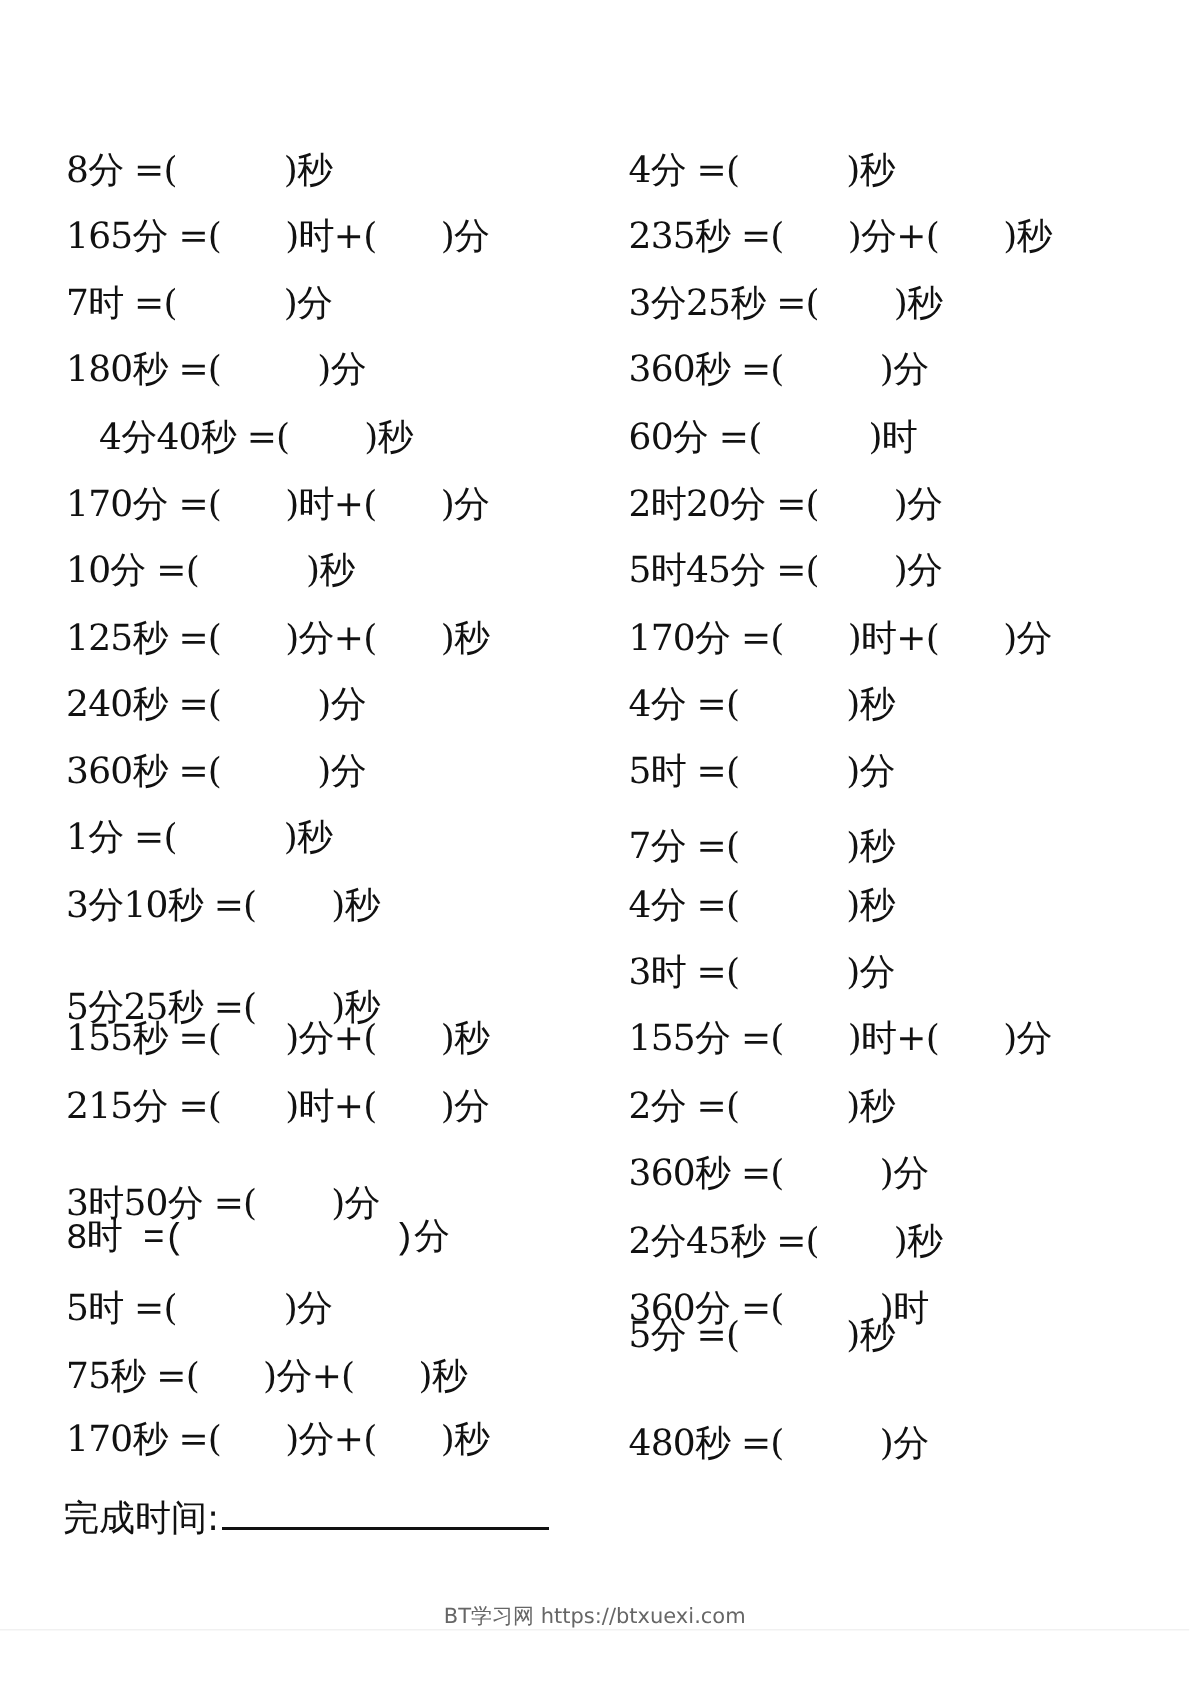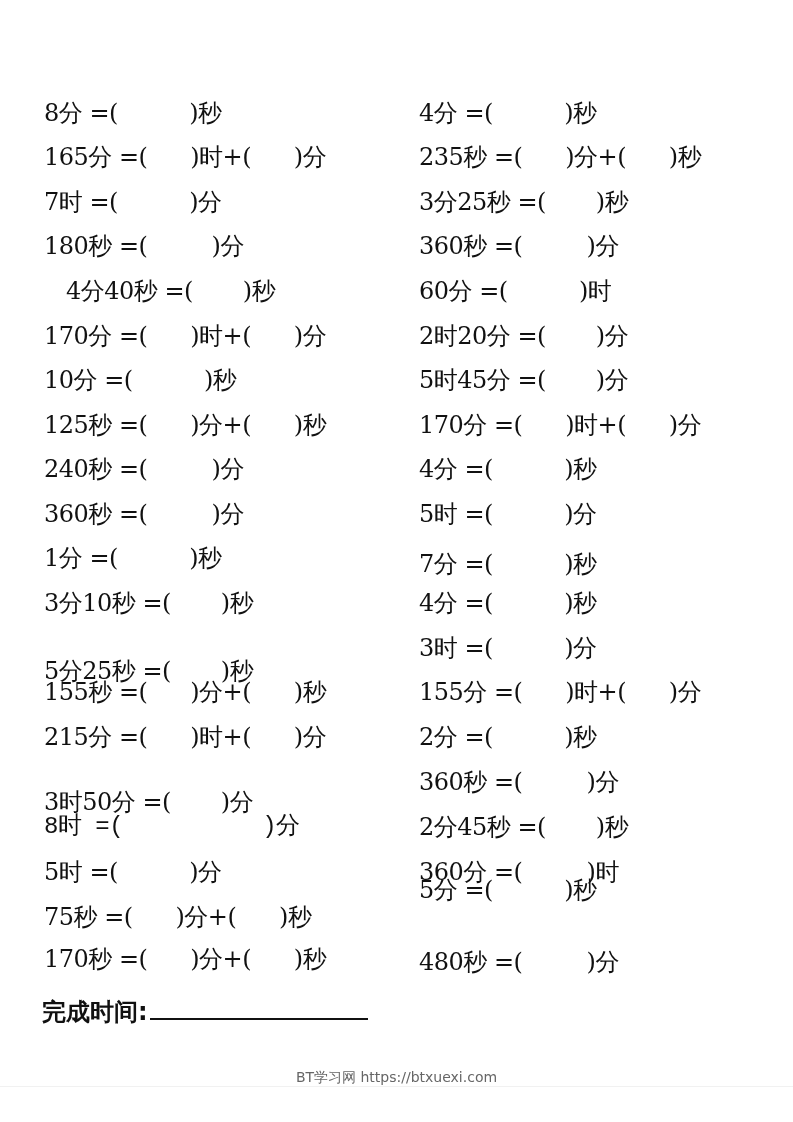--- a/index.html
+++ b/index.html
@@ -13,21 +13,21 @@
     font-size: 24px;
     line-height: 24px;
     white-space: pre;
     letter-spacing: -0.5px;
   }
   .left { left: 44px; }
   .right { left: 419px; }
   .finish {
     position: absolute; left: 42px; top: 996px;
     font-family: "DejaVu Sans", "Liberation Sans", sans-serif;
-    font-size: 24px; line-height: 32px; color: #111; font-weight: bold;
+    font-size: 24px; line-height: 32px; color: #111;
   }
   .finish .line {
     display: inline-block; width: 218px; height: 0;
     border-bottom: 2px solid #111; vertical-align: baseline; margin-left: 2px;
   }
   .divider {
     position: absolute; left: 0; top: 1086px; width: 793px; height: 1px;
     background: #f1f1f1;
   }
   .footer {

